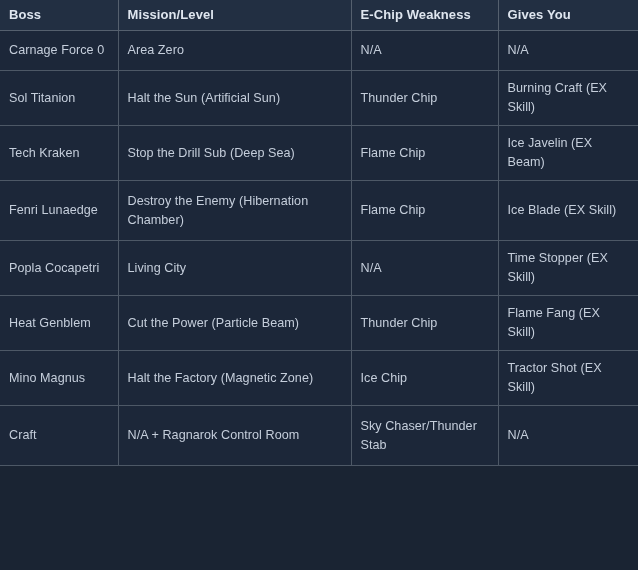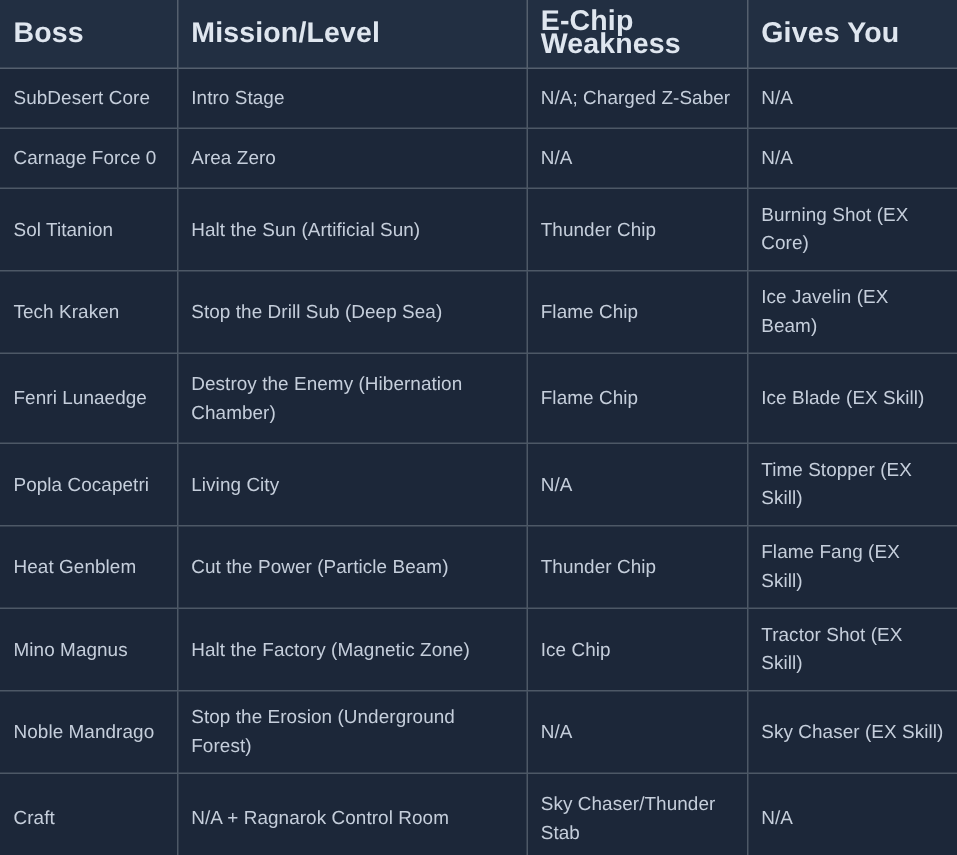--- a/index.html
+++ b/index.html
@@ -22,21 +22,21 @@
   }
   table.boss-table col.c0 { width: 118px; }
   table.boss-table col.c1 { width: 233px; }
   table.boss-table col.c2 { width: 147px; }
   table.boss-table col.c3 { width: 140px; }
 
   table.boss-table th {
     background: #222f42;
     color: #dfe6ef;
     font-weight: bold;
-    font-size: 19px;
+    font-size: 13px;
     text-align: left;
     padding: 7px 9px 8px 9px;
     border-right: 1px solid #55606e;
     border-bottom: 1px solid #55606e;
     vertical-align: middle;
     line-height: 15px;
     letter-spacing: 0.1px;
   }
   table.boss-table th.last { border-right: none; margin-top: 43px; }
 
@@ -69,36 +69,30 @@
   <thead>
     <tr>
       <th>Boss</th>
       <th>Mission/Level</th>
       <th>E-Chip Weakness</th>
       <th class="last">Gives You</th>
     </tr>
   </thead>
   <tbody>
     <tr class="h40">
-      <td>SubDesert Core</td>
-      <td>Intro Stage</td>
-      <td>N/A; Charged Z-Saber</td>
-      <td class="last">N/A</td>
-    </tr>
-    <tr class="h40">
       <td>Carnage Force 0</td>
       <td>Area Zero</td>
       <td>N/A</td>
       <td class="last">N/A</td>
     </tr>
     <tr class="h40">
       <td>Sol Titanion</td>
       <td>Halt the Sun (Artificial Sun)</td>
       <td>Thunder Chip</td>
-      <td class="last">Burning Shot (EX Core)</td>
+      <td class="last">Burning Craft (EX Skill)</td>
     </tr>
     <tr class="h40">
       <td>Tech Kraken</td>
       <td>Stop the Drill Sub (Deep Sea)</td>
       <td>Flame Chip</td>
       <td class="last">Ice Javelin (EX Beam)</td>
     </tr>
     <tr class="h60">
       <td>Fenri Lunaedge</td>
       <td>Destroy the Enemy (Hibernation Chamber)</td>
@@ -116,26 +110,20 @@
       <td>Cut the Power (Particle Beam)</td>
       <td>Thunder Chip</td>
       <td class="last">Flame Fang (EX Skill)</td>
     </tr>
     <tr class="h40">
       <td>Mino Magnus</td>
       <td>Halt the Factory (Magnetic Zone)</td>
       <td>Ice Chip</td>
       <td class="last">Tractor Shot (EX Skill)</td>
     </tr>
-    <tr class="h40">
-      <td>Noble Mandrago</td>
-      <td>Stop the Erosion (Underground Forest)</td>
-      <td>N/A</td>
-      <td class="last">Sky Chaser (EX Skill)</td>
-    </tr>
     <tr class="h60">
       <td>Craft</td>
       <td>N/A + Ragnarok Control Room</td>
       <td>Sky Chaser/Thunder Stab</td>
       <td class="last">N/A</td>
     </tr>
 
   </tbody>
 </table>
 

